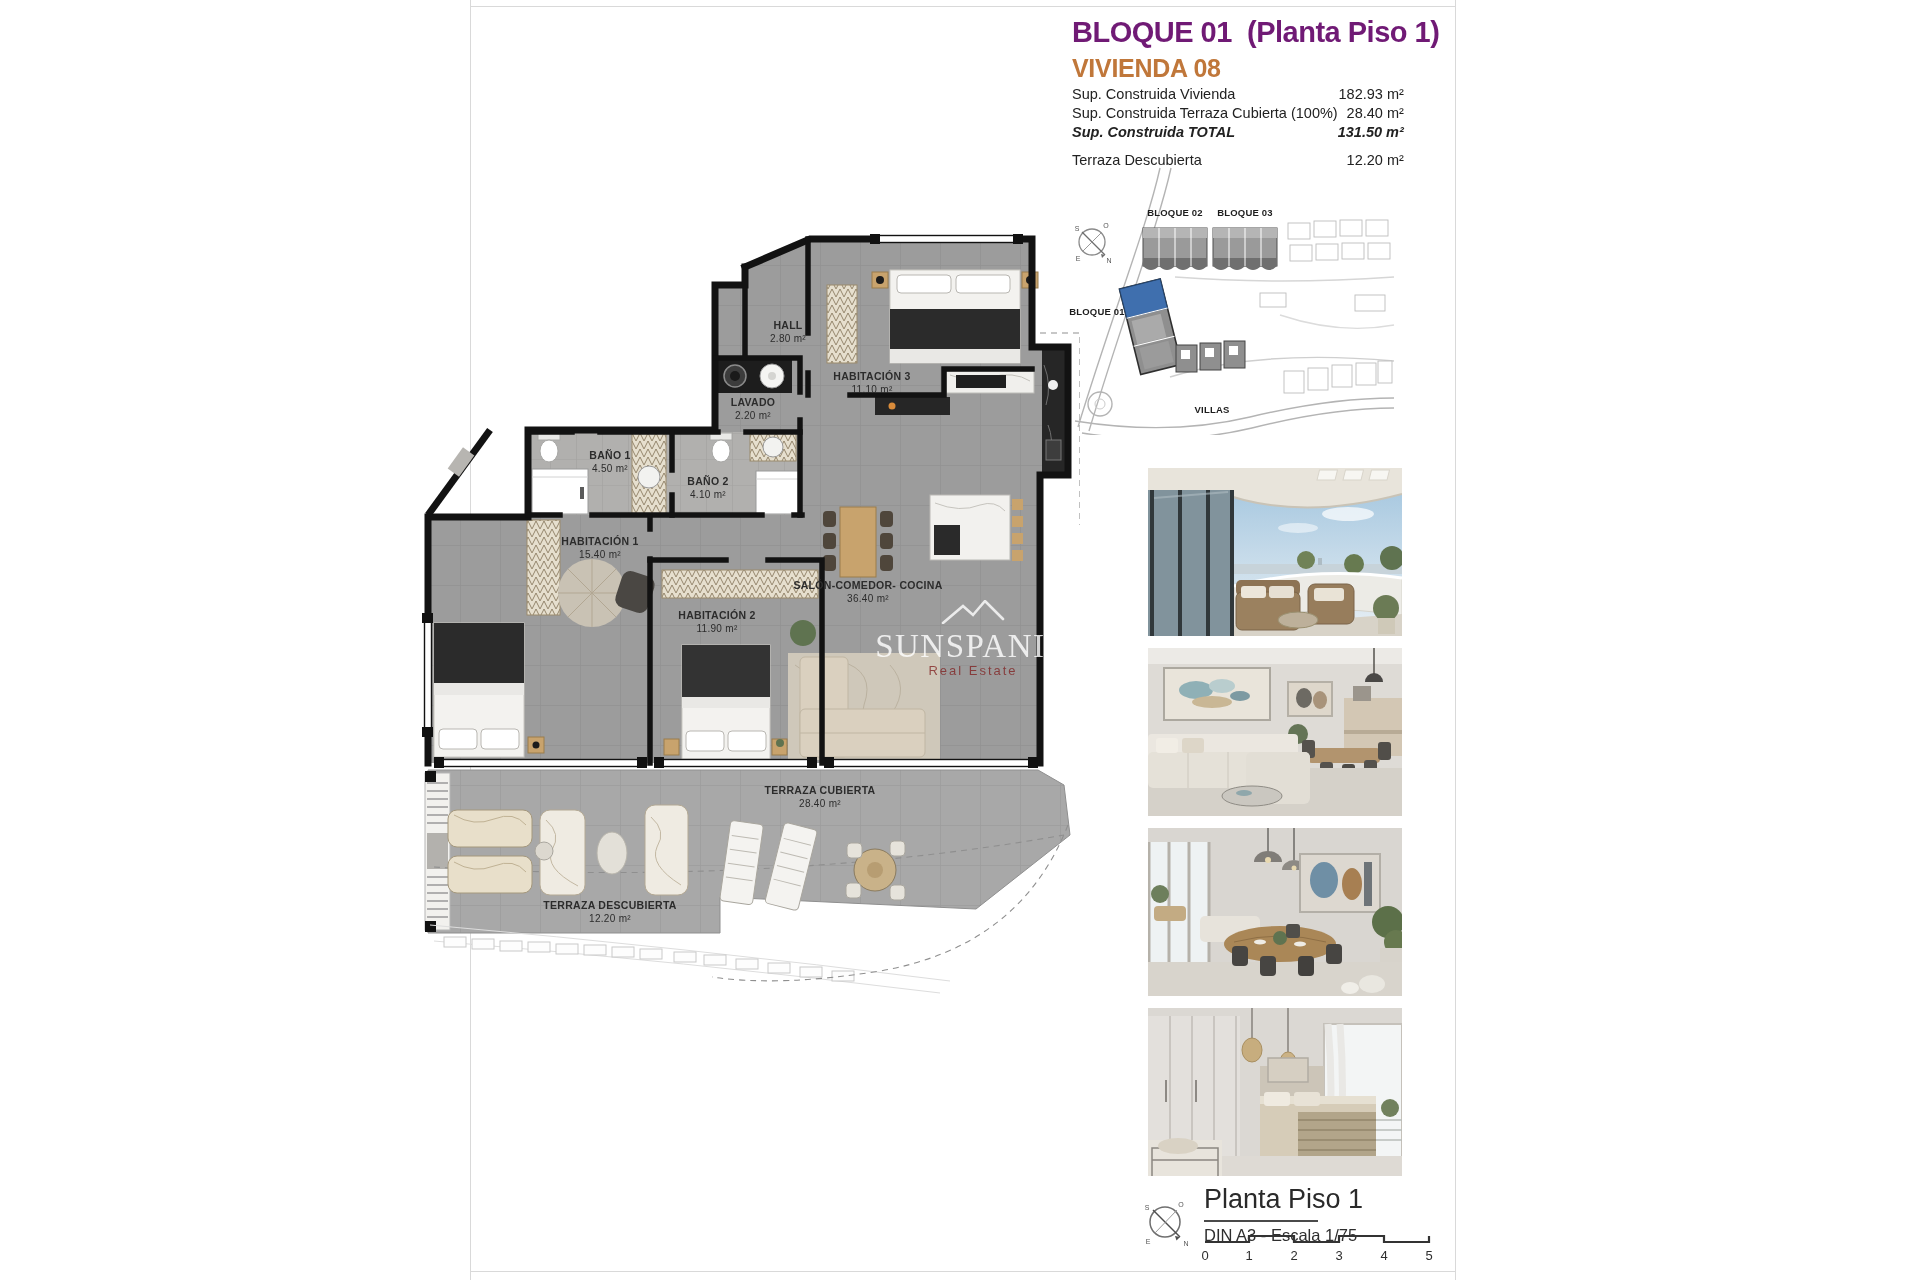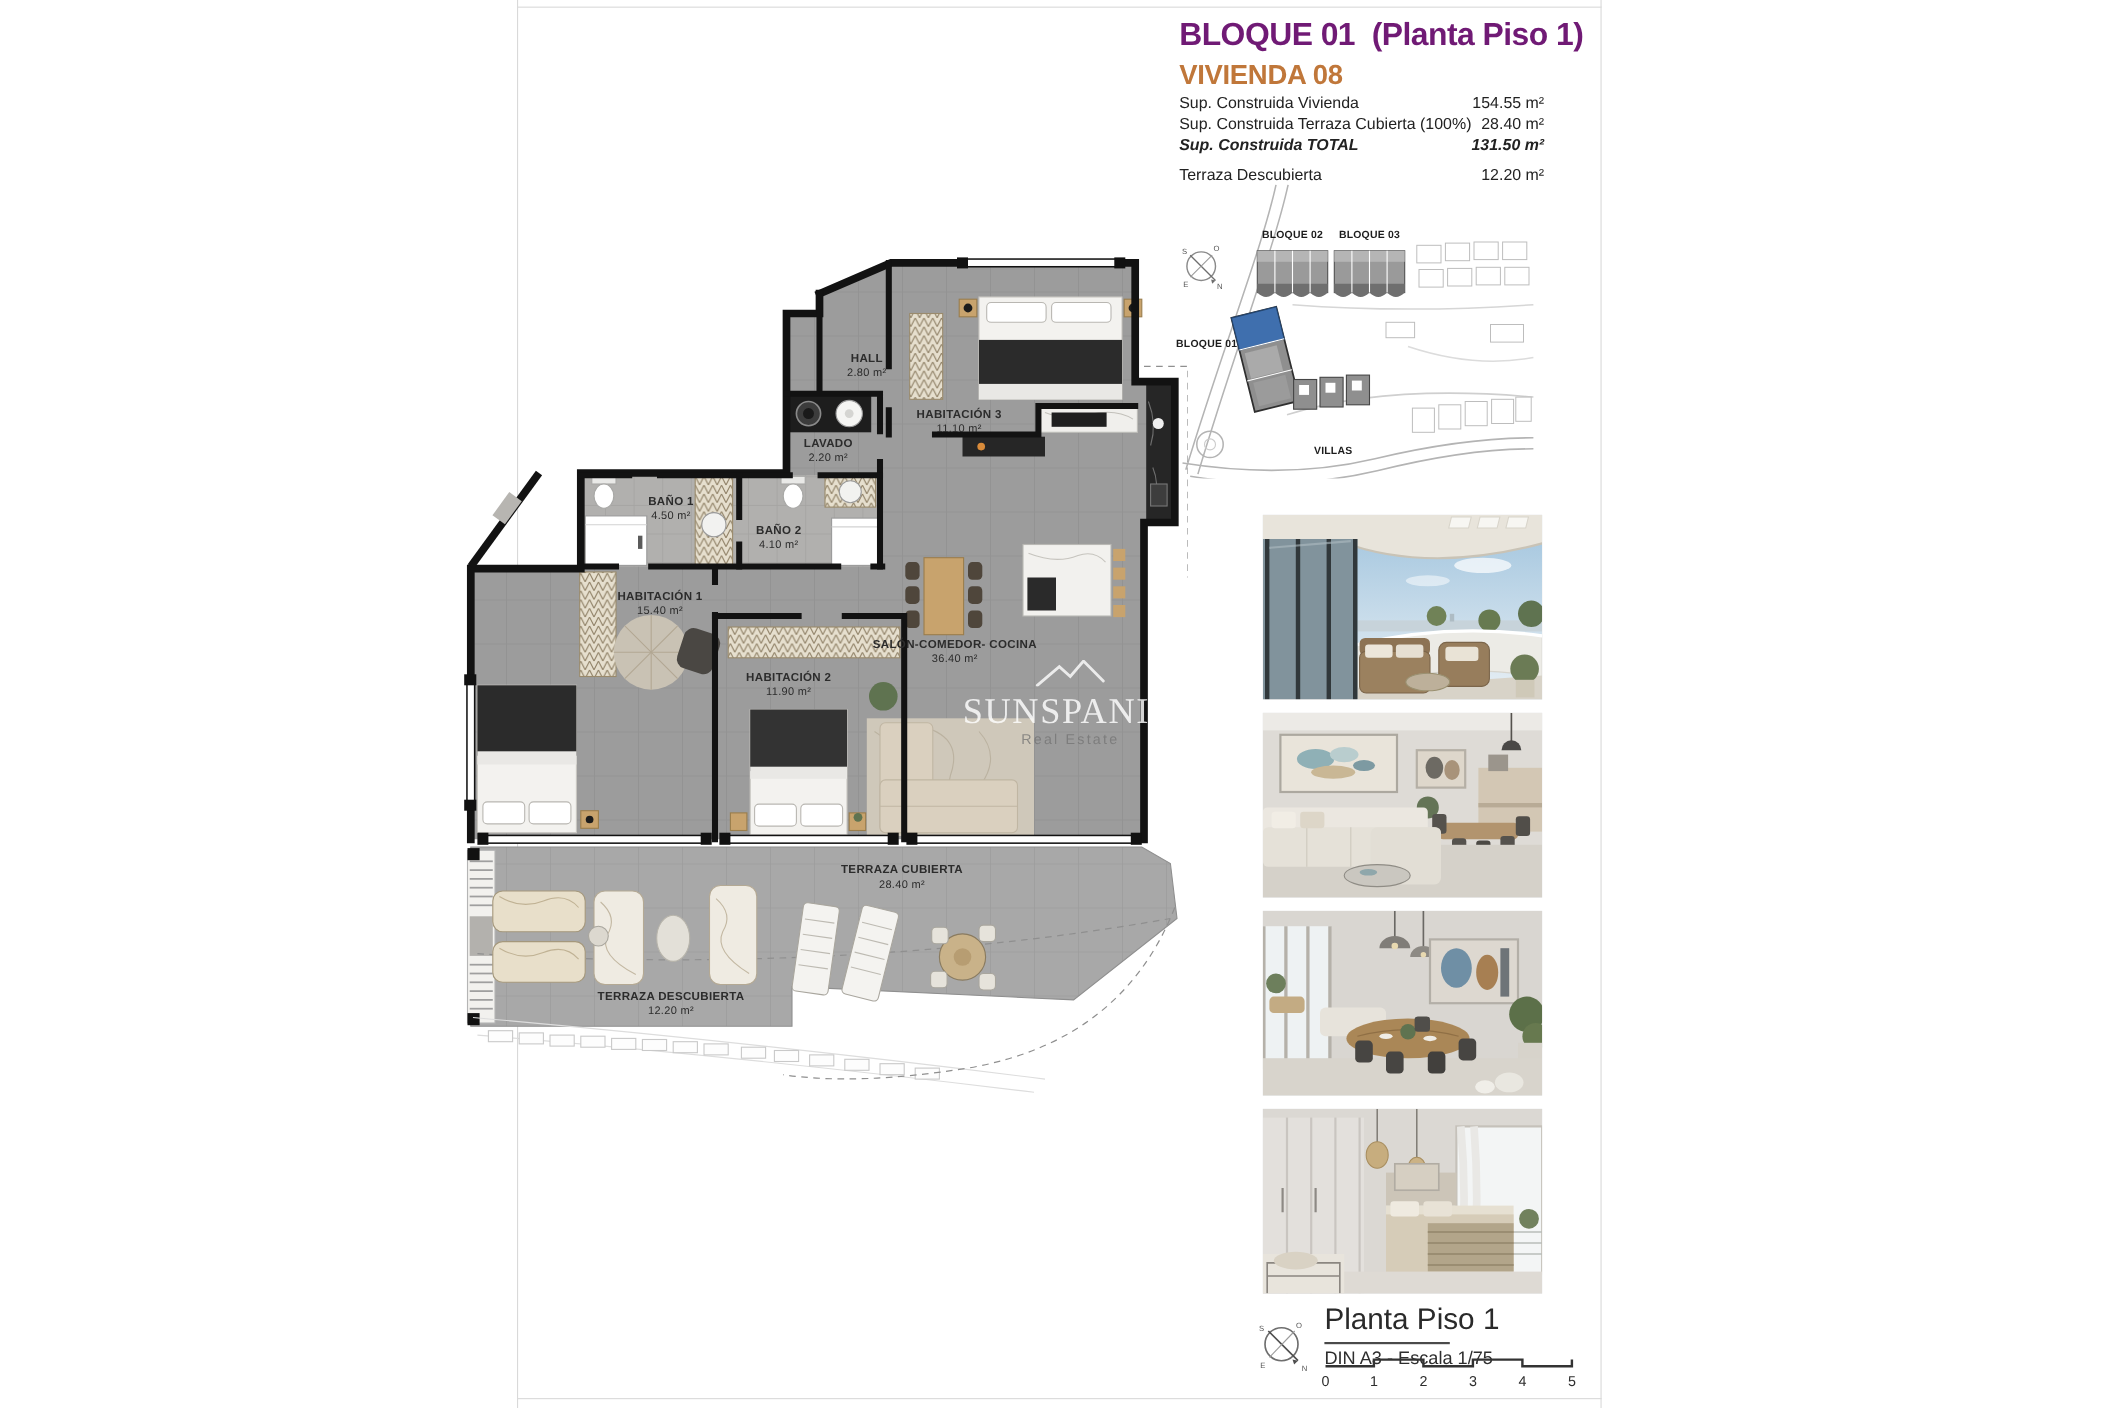--- a/index.html
+++ b/index.html
@@ -14,21 +14,21 @@
   #hdr table{border-collapse:collapse;margin-top:3px;width:258px;}
   #hdr td{font-size:14.5px;padding:0 0 3px 0;color:#222;white-space:nowrap;}
   #hdr td.v{text-align:right;}
   #hdr tr.b td{font-weight:700;font-style:italic;}
   #hdr tr.gap td{padding-top:9px;}
   
   .photo{position:absolute;left:1148px;width:254px;height:168px;overflow:hidden;background:#ddd;}
   
   #wm{position:absolute;left:868px;top:600px;width:210px;text-align:center;pointer-events:none;}
   #wm .brand{font-size:33px;font-weight:400;color:#ffffff;opacity:.82;letter-spacing:1.5px;font-family:Liberation Serif, serif;}
-  #wm .tag{font-size:13px;color:#737373;opacity:.75;letter-spacing:2px;margin-top:-2px;}
+  #wm .tag{font-size:13px;color:#7f1d1d;opacity:.75;letter-spacing:2px;margin-top:-2px;}
   
   #ftr-title{position:absolute;left:1204px;top:1184px;font-size:27px;color:#2a2a2a;}
   #ftr-line{position:absolute;left:1204px;top:1220px;width:114px;height:2px;background:#4a4a4a;}
   #ftr-sub{position:absolute;left:1204px;top:1226px;font-size:16.5px;color:#2e2e2e;}
   .svgabs{position:absolute;display:block;}
   .rl{font-family:"Liberation Sans","DejaVu Sans",sans-serif;font-size:10.5px;font-weight:700;
       fill:#2c2c2c;text-anchor:middle;letter-spacing:.3px;}
   .rl2{font-weight:400;font-size:10px;}
   .sp-lbl{font-family:"Liberation Sans","DejaVu Sans",sans-serif;font-size:9.5px;font-weight:700;
       fill:#1d1d1d;text-anchor:middle;letter-spacing:.2px;}
@@ -45,21 +45,21 @@
   <div class="hairline-h" style="left:470px;width:986px;top:6px"></div>
   <div class="hairline-h" style="left:470px;width:986px;top:1271px"></div>
 
   <div id="hdr">
     <div class="title">BLOQUE 01  (Planta Piso 1)</div>
     <div class="unit">VIVIENDA 08</div>
     <table>
       <tbody>
           <tr>
         <td>Sup. Construida Vivienda</td>
-        <td class="v">154.55 m²</td>
+        <td class="v">182.93 m²</td>
           </tr>
       <tr>
         <td>Sup. Construida Terraza Cubierta (100%)</td>
         <td class="v">28.40 m²</td>
           </tr>
       <tr class="b">
         <td>Sup. Construida TOTAL</td>
         <td class="v">131.50 m²</td>
           </tr>
       <tr class="gap">

